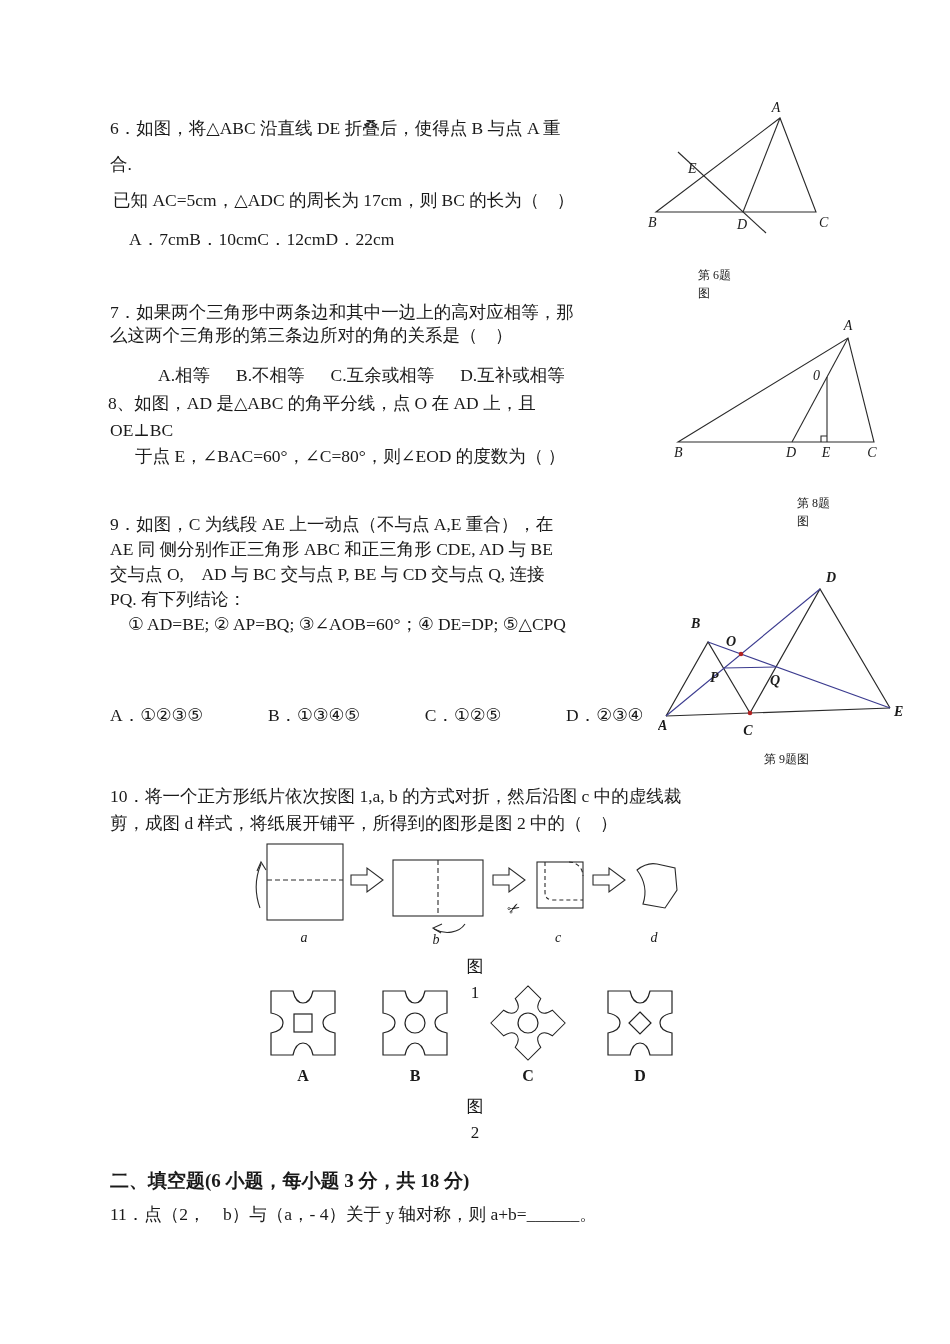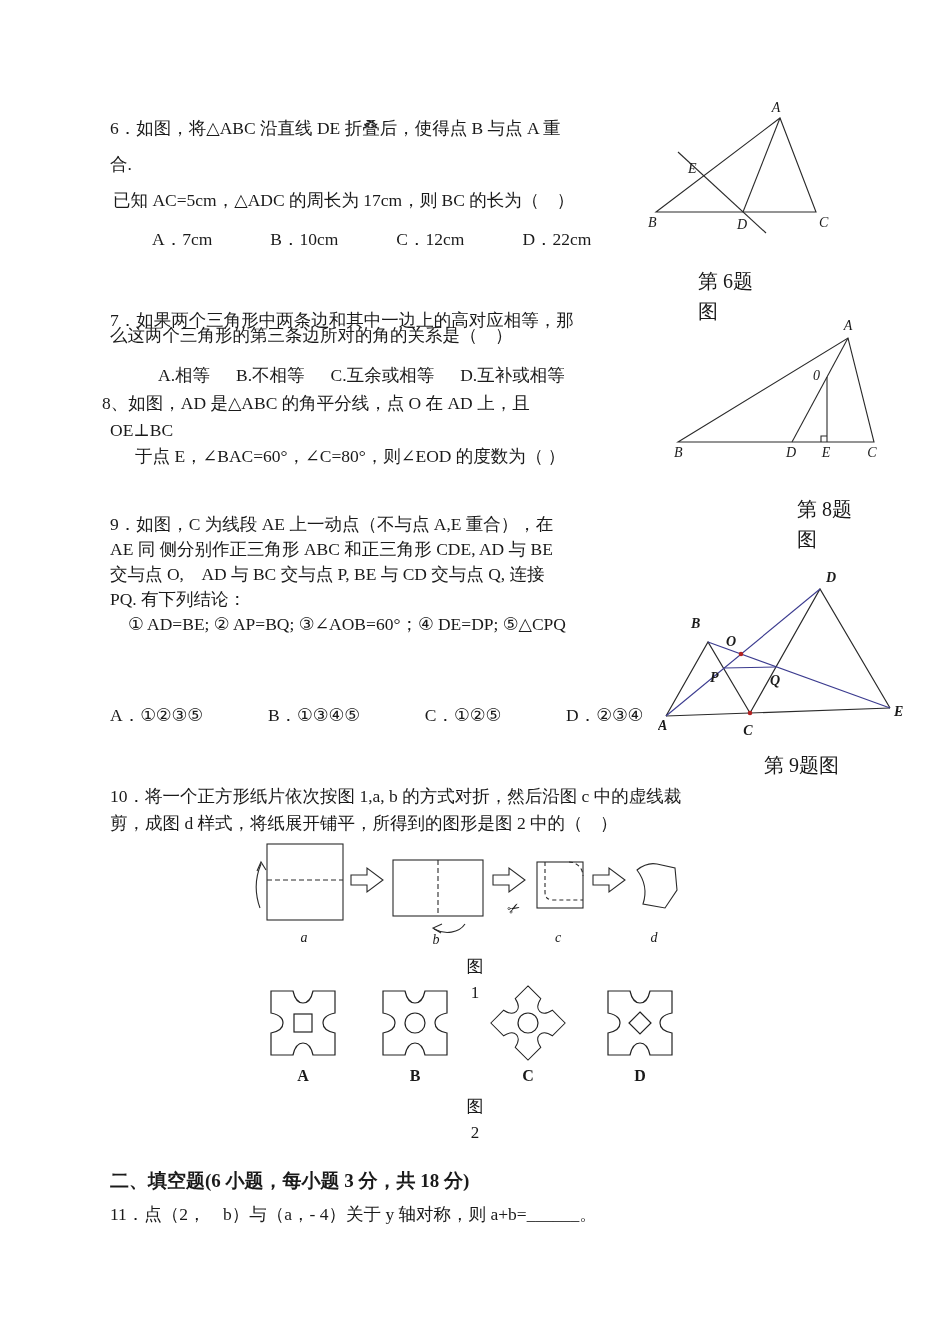--- a/index.html
+++ b/index.html
@@ -3,37 +3,37 @@
 <meta charset="utf-8">
 <style>
   html,body { margin:0; padding:0; background:#ffffff; }
   .page {
     position:relative; width:950px; height:1344px; background:#ffffff;
     font-family:"Liberation Serif","DejaVu Serif","DejaVu Sans",serif;
     color:#1a1a1a; overflow:hidden;
   }
   .line { position:absolute; font-size:17.5px; line-height:1.25; white-space:pre; }
   .opts { position:absolute; display:flex; font-size:17.5px; white-space:pre; }
-  .caption { position:absolute; font-size:20px; line-height:1.5; }
+  .caption { position:absolute; font-size:12px; line-height:1.5; }
   .caption-center { text-align:center; width:30px; font-size:17px; line-height:1.55; }
   .section-header { position:absolute; font-size:19px; font-weight:700; white-space:pre; }
   .fig { position:absolute; }
   svg text.flab { font-family:"Liberation Serif","DejaVu Serif",serif; font-style:italic; font-size:14px; fill:#1a1a1a; stroke:none; }
   svg text.flab-bold { font-family:"Liberation Serif","DejaVu Serif",serif; font-style:italic; font-weight:700; font-size:14px; fill:#1a1a1a; stroke:none; }
   svg text.biglab { font-family:"Liberation Serif","DejaVu Serif",serif; font-weight:700; font-size:16px; fill:#1a1a1a; stroke:none; }
 </style>
 </head>
 <body>
 
 <div class="page">
 
   <div class="line" style="left:110px;top:118px">6．如图，将△ABC 沿直线 DE 折叠后，使得点 B 与点 A 重</div>
   <div class="line" style="left:110px;top:154px">合.</div>
   <div class="line" style="left:113px;top:190px">已知 AC=5cm，△ADC 的周长为 17cm，则 BC 的长为（　）</div>
-  <div class="opts" style="left:152px;top:227px;gap:58px">
+  <div class="opts" style="left:129px;top:227px;">
     <span>A．7cm</span>
     <span>B．10cm</span>
     <span>C．12cm</span>
     <span>D．22cm</span>
   </div>
 
   <svg class="fig" style="left:648px;top:100px" width="205" height="150" viewBox="0 0 205 150">
     <g stroke="#2a2a2a" stroke-width="1.1" fill="none">
       <path d="M8,112 L132,18 L168,112 Z"></path>
       <line x1="132" y1="18" x2="95" y2="112"></line>
@@ -45,30 +45,30 @@
       <text class="flab" x="0" y="127">B</text>
       <text class="flab" x="94" y="129" text-anchor="middle">D</text>
       <text class="flab" x="171" y="127">C</text>
     </g>
   </svg>
   <div class="caption" style="left:698px;top:266px">
     <div>第 6题</div>
     <div>图</div>
   </div>
 
-  <div class="line" style="left:110px;top:310px">7．如果两个三角形中两条边和其中一边上的高对应相等，那</div>
+  <div class="line" style="left:110px;top:302px">7．如果两个三角形中两条边和其中一边上的高对应相等，那</div>
   <div class="line" style="left:110px;top:325px">么这两个三角形的第三条边所对的角的关系是（　）</div>
   <div class="opts" style="left:158px;top:363px;gap:26px">
     <span>A.相等</span>
     <span>B.不相等</span>
     <span>C.互余或相等</span>
     <span>D.互补或相等</span>
   </div>
 
-  <div class="line" style="left:102px;top:393px">8、如图，AD 是△ABC 的角平分线，点 O 在 AD 上，且</div>
+  <div class="line" style="left:108px;top:393px">8、如图，AD 是△ABC 的角平分线，点 O 在 AD 上，且</div>
   <div class="line" style="left:110px;top:420px">OE⊥BC</div>
   <div class="line" style="left:135px;top:446px">于点 E，∠BAC=60°，∠C=80°，则∠EOD 的度数为（ ）</div>
 
   <svg class="fig" style="left:672px;top:320px" width="215" height="150" viewBox="0 0 215 150">
     <g stroke="#2a2a2a" stroke-width="1.1" fill="none">
       <path d="M6,122 L176,18 L202,122 Z"></path>
       <line x1="176" y1="18" x2="120" y2="122"></line>
       <line x1="155" y1="57" x2="155" y2="122"></line>
       <path d="M149,122 L149,116 L155,116"></path>
     </g>

